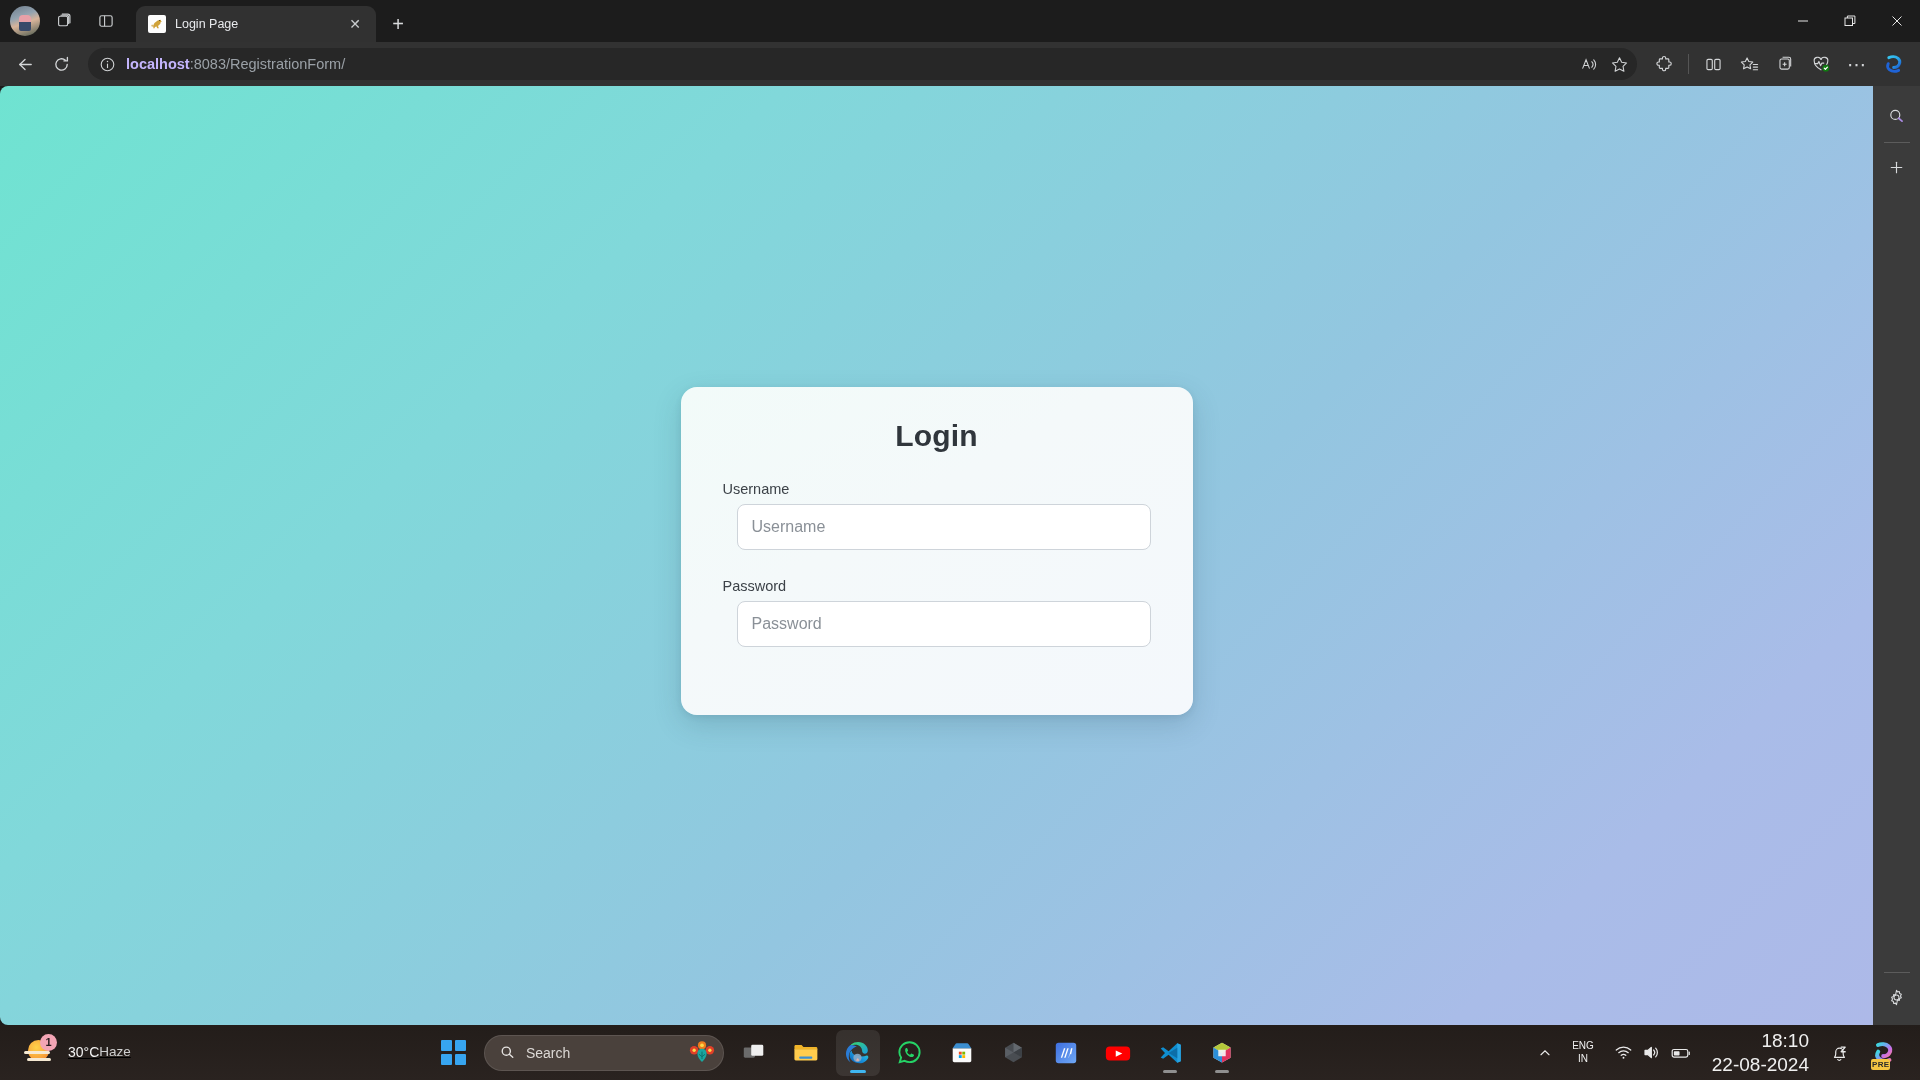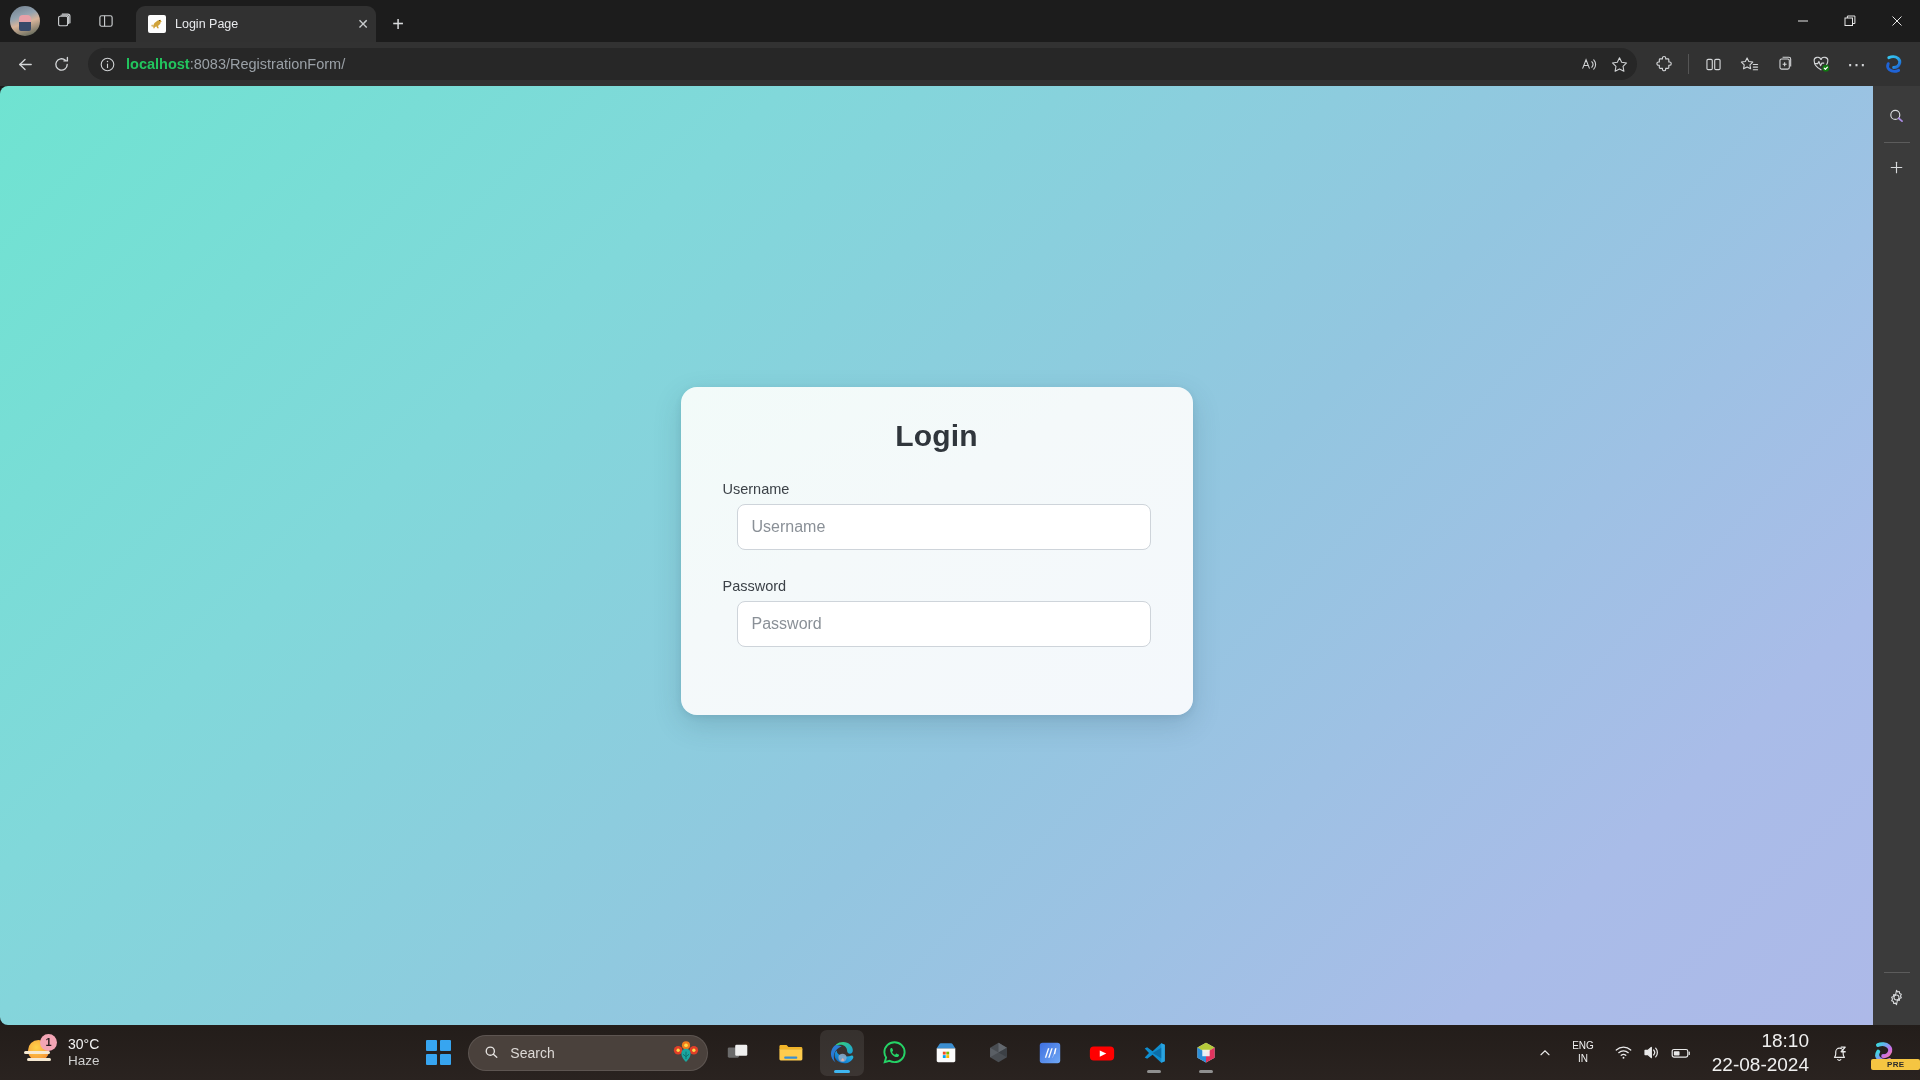--- a/index.html
+++ b/index.html
@@ -32,21 +32,21 @@
 
   .chrome-icon-btn {
     width: 36px; height: 34px; display:flex; align-items:center; justify-content:center;
     border-radius: 5px; color:#c9ccce; cursor: pointer; flex: none;
   }
 
   .tabstrip { display:flex; align-items:flex-end; height:42px; margin-left: 6px; }
   .tab {
     height: 36px; min-width: 240px; max-width: 260px;
     background:#313131; border-radius: 9px 9px 0 0;
-    display:flex; align-items:center; padding: 0 2px 0 12px; gap: 9px;
+    display:flex; align-items:center; padding: 0 10px 0 12px; gap: 9px;
     position: relative; cursor: pointer;
   }
   .tab-favicon {
     width:18px; height:18px; flex:none; border-radius:2px;
     background:#fdfdfd; display:flex; align-items:center; justify-content:center;
     font-size:13px; line-height:1; overflow:hidden;
   }
   .tab-title {
     flex:1; color:#e8eaed; font-size:12.5px; white-space:nowrap;
     overflow:hidden; text-overflow:ellipsis;
@@ -85,21 +85,21 @@
     min-width: 0; cursor: text;
   }
   .omni-info {
     width:26px; height:26px; border-radius:50%; flex:none;
     display:flex; align-items:center; justify-content:center; color:#cfd1d3;
   }
   .omni-url {
     flex:1; font-size:14.5px; color:#9aa0a6; white-space:nowrap;
     overflow:hidden; text-overflow:ellipsis; padding-left: 6px;
   }
-  .omni-url b { color:#22c55e; font-weight:700; }
+  .omni-url b { color:#c4b5fd; font-weight:700; }
   .omni-right { display:flex; align-items:center; gap:2px; }
   .omni-ibtn {
     width:28px; height:28px; border-radius:50%;
     display:flex; align-items:center; justify-content:center; color:#d0d2d4; cursor:pointer;
   }
   .tb-div { width:1px; height:20px; background:#555; margin:0 5px; flex:none; }
 
   .copilot-chip { width:36px; height:34px; display:flex; align-items:center; justify-content:center; cursor:pointer; }
 
   
@@ -174,21 +174,21 @@
     position:absolute; left:4px; top:2px; width:21px; height:21px; border-radius:50%;
     background: radial-gradient(circle at 40% 35%, #ffd24a 0%, #f9a83c 55%, #f2762c 100%);
   }
   .w-haze { position:absolute; left:0; top:13px; width:26px; height:3px; border-radius:2px; background:#f6e9d2; }
   .w-haze2 { position:absolute; left:3px; top:20px; width:24px; height:3px; border-radius:2px; background:#f6e9d2; }
   .w-badge {
     position:absolute; left:16px; top:-4px; width:17px; height:17px; border-radius:50%;
     background:#f3a5b5; color:#2b1f22; font-size:11px; font-weight:700;
     display:flex; align-items:center; justify-content:center;
   }
-  .weather-txt { display:flex; flex-direction:column; line-height:1.2; }
+  .weather-txt { display:flex; flex-direction:row; line-height:1.2;text-decoration:underline; }
   .weather-temp { color:#f2f2f2; font-size:14px; }
   .weather-cond { color:#cfcfcf; font-size:13.5px; }
 
   .tb-center { flex:1; display:flex; align-items:center; justify-content:center; gap:8px; }
   .start-btn {
     width:44px; height:44px; border-radius:6px; cursor:pointer;
     display:flex; align-items:center; justify-content:center;
   }
   .start-logo { display:grid; grid-template-columns:11px 11px; grid-template-rows:11px 11px; gap:3px; }
   .start-logo i { background:#37a5f0; display:block; border-radius:1px; }
@@ -219,21 +219,21 @@
   .tray { display:flex; align-items:center; gap:6px; padding-right:14px; }
   .tray-btn {
     height:44px; border-radius:6px; padding: 0 7px; cursor:pointer;
     display:flex; align-items:center; justify-content:center; color:#e9e9e9;
   }
   .tray-lang { display:flex; flex-direction:column; align-items:center; line-height:1.22; font-size:10px; color:#f0f0f0; }
   .tray-clock { display:flex; flex-direction:column; align-items:flex-end; line-height:1.25; font-size:19px; color:#f0f0f0; }
   .copilot-tb { position:relative; width:30px; height:30px; }
   .copilot-badge {
     position:absolute; bottom:-2px; left:2px; background:#f5c542; color:#2b2b2b;
-    font-size:8px; font-weight:700; padding:1px 16px; border-radius:2px; letter-spacing:.3px;
+    font-size:8px; font-weight:700; padding:1px 1px; border-radius:2px; letter-spacing:.3px;
   }
 </style>
 </head>
 <body>
 
 <div class="browser">
 
   <div class="titlebar">
     <div class="tb-left">
 

